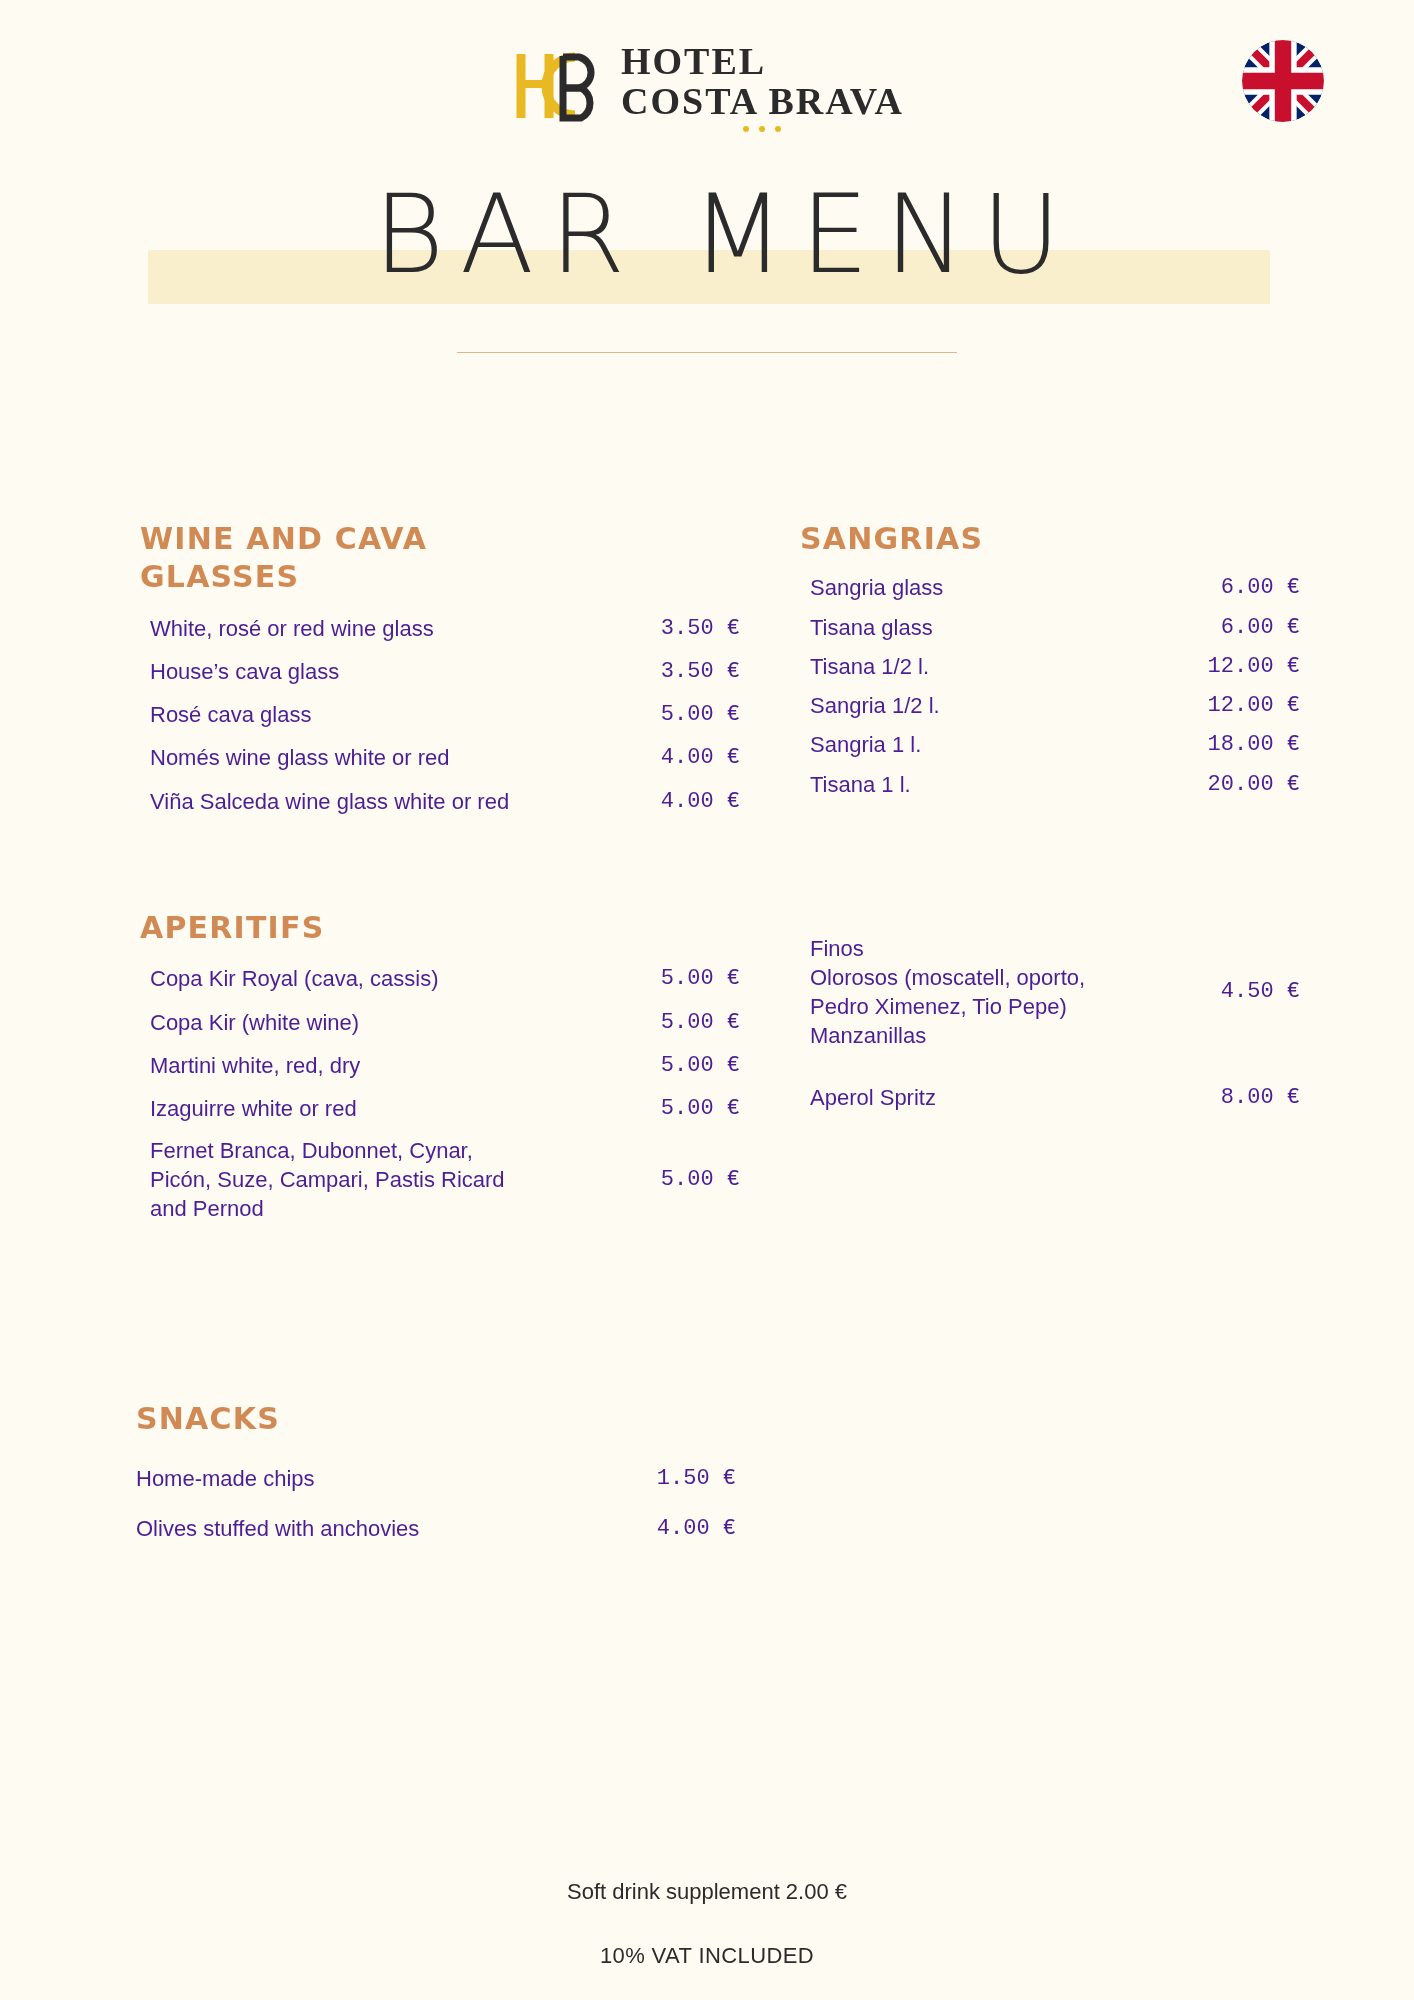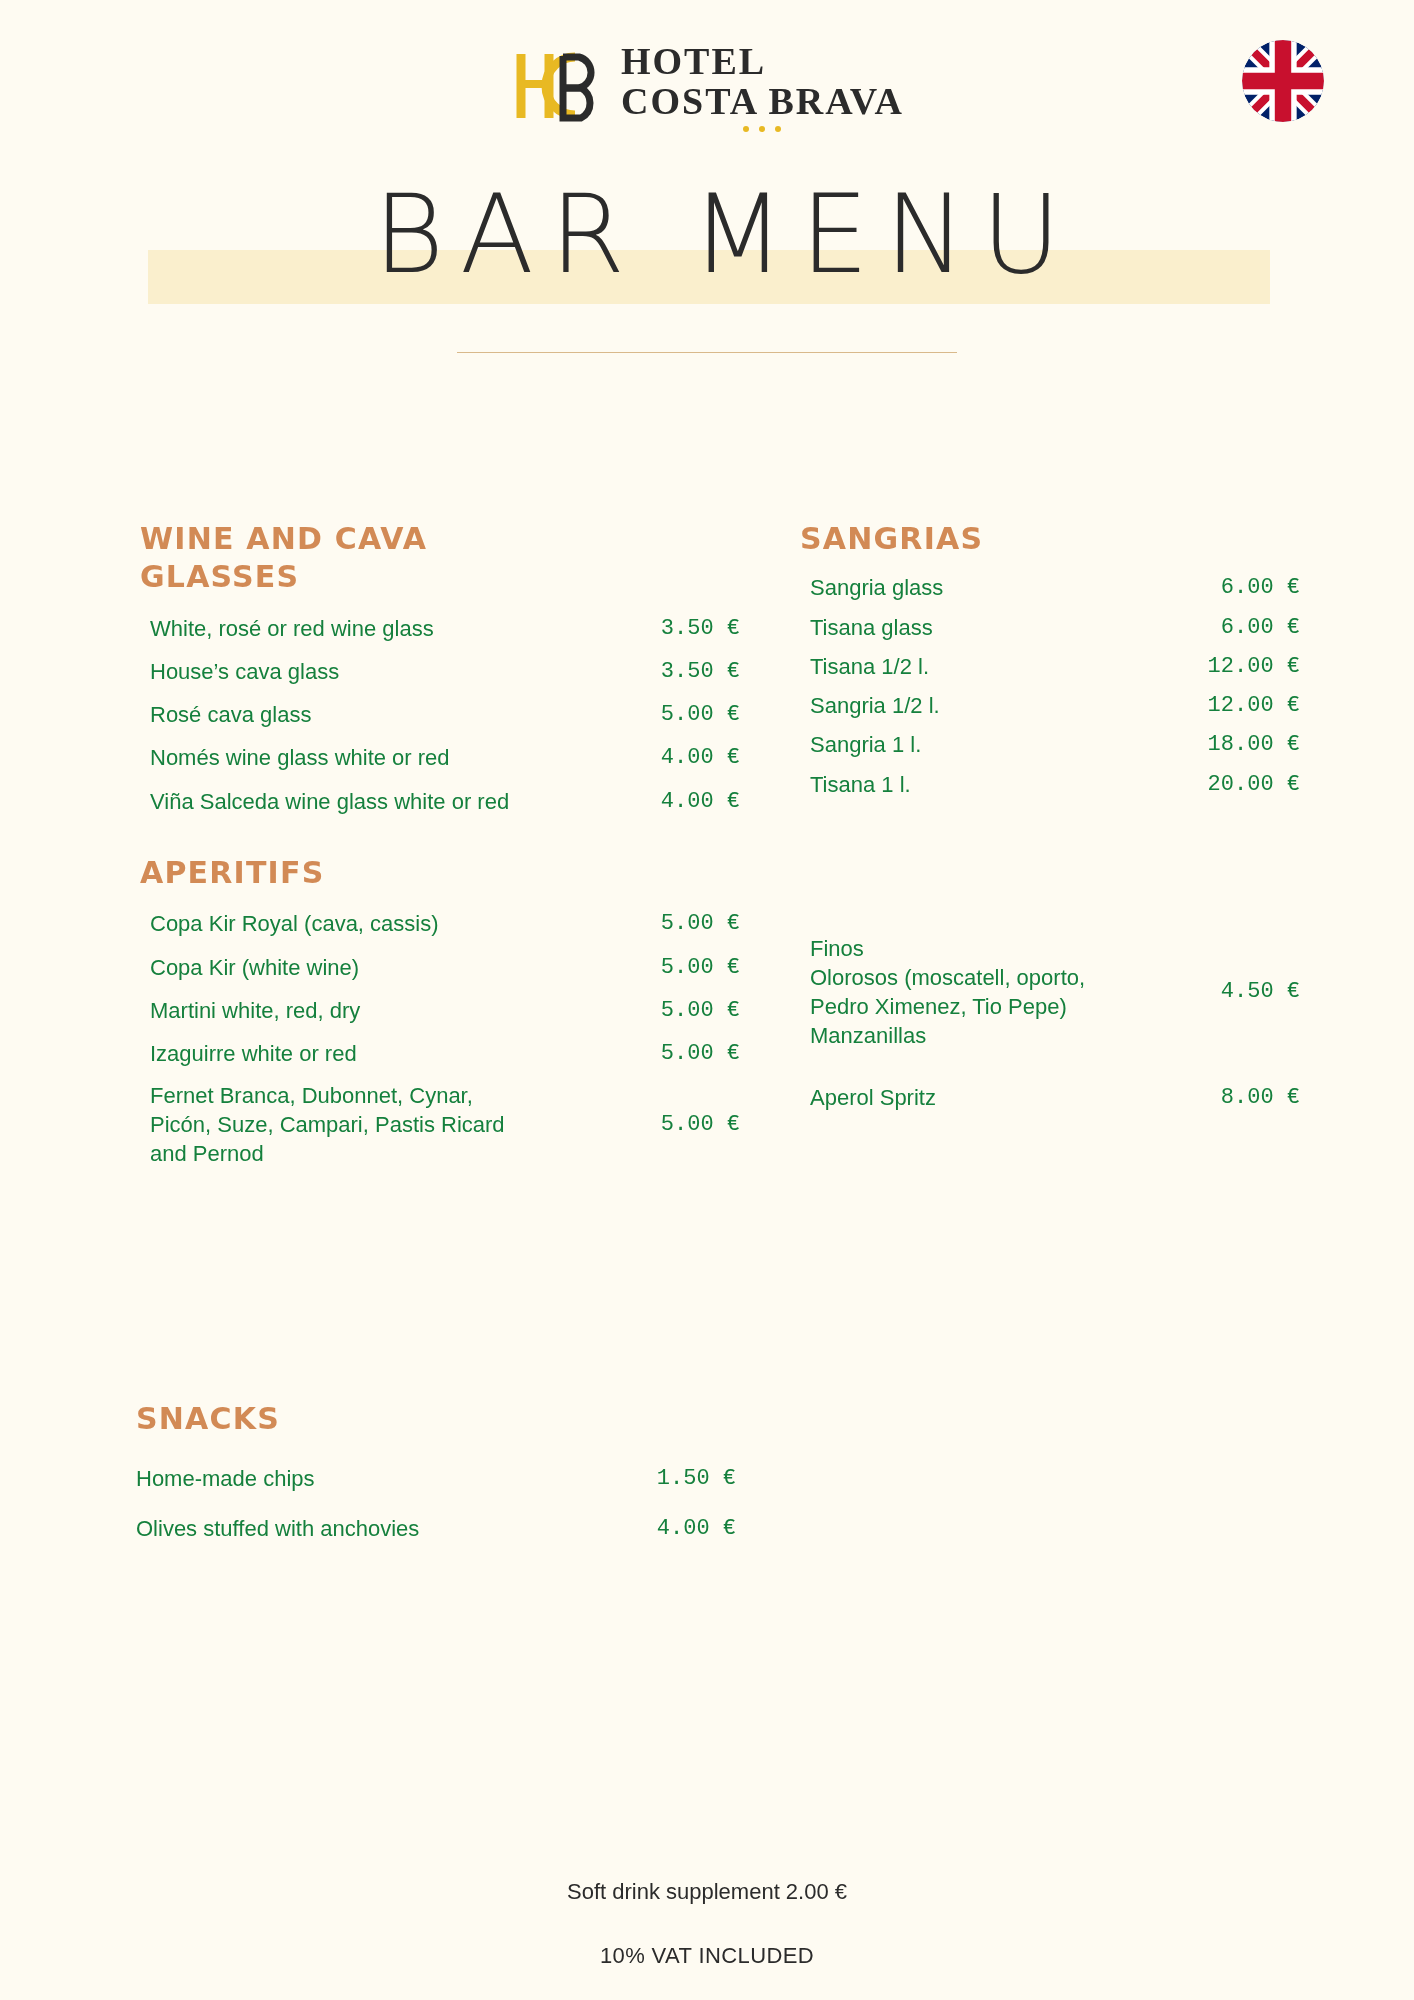--- a/index.html
+++ b/index.html
@@ -123,21 +123,21 @@
     line-height: 1.28;
   }
   h2.section.wide { width: 420px; }
 
   .items { margin: 0; padding: 0; }
   .row {
     display: flex;
     align-items: flex-start;
     justify-content: space-between;
     font-size: 22px;
-    color: #15803d;
+    color: #4c1d95;
     line-height: 1.42;
     padding: 5px 0;
   }
   .row .name { padding-left: 10px; padding-right: 14px; }
   .row .price { white-space: nowrap; text-align: right; font-family: Liberation Mono, monospace; }
 
   
   .col-left .row .price { min-width: 92px; }
   .col-left .row { padding: 6px 0; }
 
@@ -235,21 +235,21 @@
     <div class="row">
       <span class="name">Només wine glass white or red</span>
       <span class="price">4.00 €</span>
     </div>
     <div class="row">
       <span class="name">Viña Salceda wine glass white or red</span>
       <span class="price">4.00 €</span>
     </div>
   </div>
 
-  <h2 class="section" style="margin-top:31px">APERITIFS</h2>
+  <h2 class="section" style="margin-top:86px">APERITIFS</h2>
   <div class="items">
     <div class="row">
       <span class="name">Copa Kir Royal (cava, cassis)</span>
       <span class="price">5.00 €</span>
     </div>
     <div class="row">
       <span class="name">Copa Kir  (white wine)</span>
       <span class="price">5.00 €</span>
     </div>
     <div class="row">

